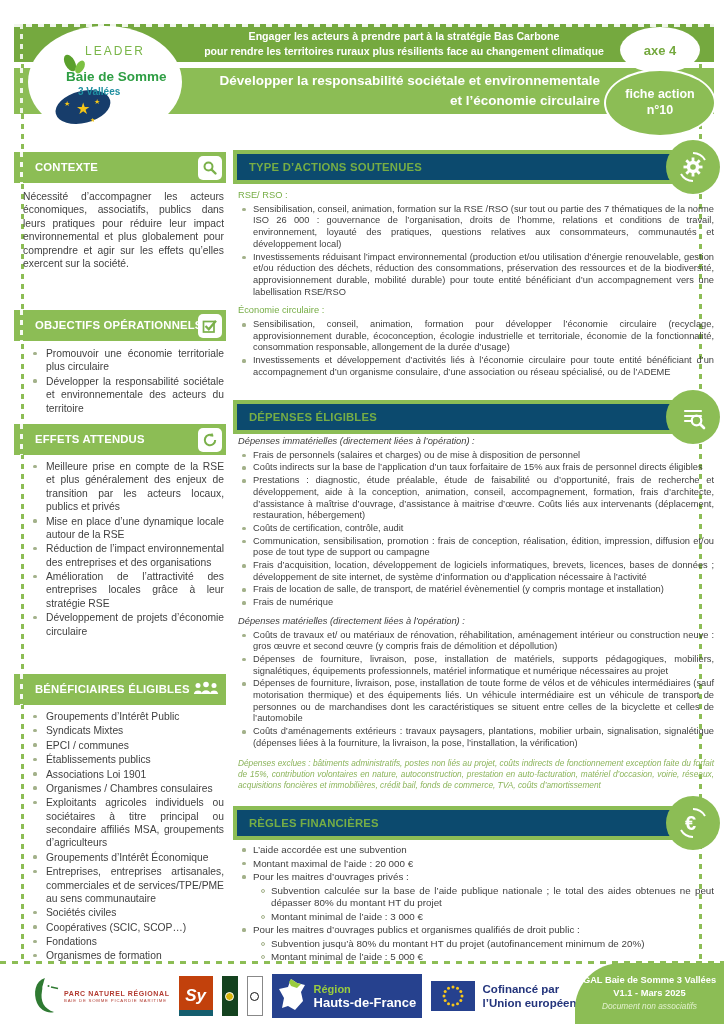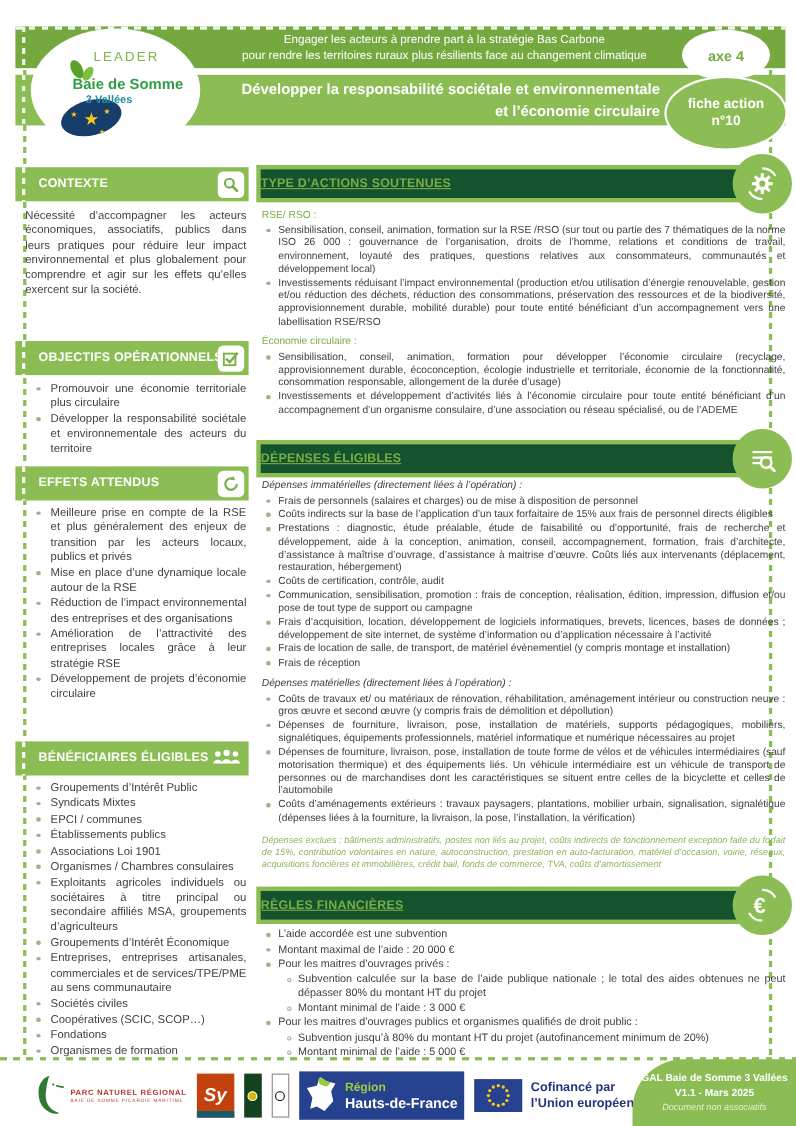--- a/index.html
+++ b/index.html
@@ -18,21 +18,21 @@
   }
   
   .vline-left{position:absolute;left:21px;top:24px;height:937px;width:2.5px;z-index:1;
     background:repeating-linear-gradient(to bottom,var(--green) 0 5px,transparent 5px 10px);}
   .vline-right{position:absolute;left:699px;top:24px;height:937px;width:2.5px;z-index:1;
     background:repeating-linear-gradient(to bottom,var(--green) 0 5px,transparent 5px 10px);}
   .hline-bottom{position:absolute;left:0;top:961px;width:724px;height:2.5px;z-index:1;
     background:repeating-linear-gradient(to right,var(--green) 0 6px,transparent 6px 12px);}
   
   .banner{position:absolute;left:14px;top:24px;width:700px;height:38px;background:var(--green-dark);
-    color:#fff;font-weight:normal;font-size:10.6px;line-height:15px;text-align:center;
+    color:#fff;font-weight:bold;font-size:10.6px;line-height:15px;text-align:center;
     padding:5px 95px 0 175px;z-index:2;}
   .banner::before{content:"";position:absolute;left:0;right:0;top:0;height:2.5px;
     background:repeating-linear-gradient(to right,rgba(255,255,255,.9) 0 6px,transparent 6px 12px);}
   .banner::after,.titleband::before{content:"";position:absolute;left:6px;top:0;bottom:0;width:2.5px;
     background:repeating-linear-gradient(to bottom,rgba(255,255,255,.85) 0 5px,transparent 5px 10px);}
   .titleband{position:absolute;left:14px;top:68px;width:700px;height:46px;background:var(--green);
     color:#fff;font-weight:bold;font-size:13.5px;line-height:20px;text-align:right;
     padding:3px 114px 0 180px;z-index:2;}
   .logo-circle{position:absolute;left:28px;top:26px;width:154px;height:112px;background:#fff;
     border-radius:50%;z-index:6;}
@@ -57,22 +57,22 @@
   .leftcol{position:absolute;left:14px;width:212px;font-size:10.3px;line-height:1.3;text-align:justify;z-index:2;}
   .leftcol p{margin:0;padding:0 2px 0 9px;}
   .leftcol .li{padding-left:32px;padding-right:2px;}
   .leftcol .dot{left:19px;}
   
   .li{position:relative;margin-bottom:1px;}
   .dot{position:absolute;top:4.5px;width:3.5px;height:3.5px;background:#a3b18a;border-radius:1.5px;}
   .circ{position:absolute;top:4px;width:4px;height:4px;border:1px solid #a3b18a;border-radius:50%;background:#fff;}
   
   .rbar{position:absolute;left:233px;width:481px;height:34px;background:var(--green);z-index:2;}
-  .rbar .inner{position:absolute;left:4px;top:4px;bottom:4px;right:36px;background:#14532d;color:var(--green-text);
-    font-weight:bold;font-size:11.3px;line-height:26px;letter-spacing:.2px;text-decoration:underline;}
+  .rbar .inner{position:absolute;left:4px;top:4px;bottom:4px;right:36px;background:#0c4a6e;color:var(--green-text);
+    font-weight:bold;font-size:11.3px;line-height:26px;padding-left:12px;letter-spacing:.2px;}
   .rbar .circle{position:absolute;right:-6px;top:-10px;width:54px;height:54px;background:var(--green);
     border-radius:50%;display:flex;align-items:center;justify-content:center;z-index:3;}
   .rcontent{position:absolute;left:233px;width:481px;font-size:9.3px;line-height:1.26;text-align:justify;z-index:2;}
   .rcontent .li{padding-left:20px;}
   .rcontent .dot{left:9px;top:4px;}
   .rcontent .li.sub{padding-left:38px;}
   .rcontent .circ{left:28px;}
   .glabel{margin:7px 0 2px;padding-left:5px;}
   .glabel.green{color:var(--green-text);}
   .glabel.it{font-style:italic;color:var(--txt);}
@@ -258,21 +258,21 @@
 </div>
 <div class="rcontent" style="top:436px">
     <div class="glabel it">Dépenses immatérielles (directement liées à l’opération) :</div>
     <div class="li"><span class="dot"></span><span>Frais de personnels (salaires et charges) ou de mise à disposition de personnel</span></div>
     <div class="li"><span class="dot"></span><span>Coûts indirects sur la base de l’application d’un taux forfaitaire de 15% aux frais de personnel directs éligibles</span></div>
     <div class="li"><span class="dot"></span><span>Prestations : diagnostic, étude préalable, étude de faisabilité ou d’opportunité, frais de recherche et développement, aide à la conception, animation, conseil, accompagnement, formation, frais d’architecte, d’assistance à maîtrise d’ouvrage, d’assistance à maitrise d’œuvre. Coûts liés aux intervenants (déplacement, restauration, hébergement)</span></div>
     <div class="li"><span class="dot"></span><span>Coûts de certification, contrôle, audit</span></div>
     <div class="li"><span class="dot"></span><span>Communication, sensibilisation, promotion : frais de conception, réalisation, édition, impression, diffusion et/ou pose de tout type de support ou campagne</span></div>
     <div class="li"><span class="dot"></span><span>Frais d’acquisition, location, développement de logiciels informatiques, brevets, licences, bases de données ; développement de site internet, de système d’information ou d’application nécessaire à l’activité</span></div>
     <div class="li"><span class="dot"></span><span>Frais de location de salle, de transport, de matériel évènementiel (y compris montage et installation)</span></div>
-    <div class="li"><span class="dot"></span><span>Frais de réception</span></div>
+    <div class="li"><span class="dot"></span><span>Frais de numérique</span></div>
     <div class="glabel it">Dépenses matérielles (directement liées à l’opération) :</div>
     <div class="li"><span class="dot"></span><span>Coûts de travaux et/ ou matériaux de rénovation, réhabilitation, aménagement intérieur ou construction neuve : gros œuvre et second œuvre (y compris frais de démolition et dépollution)</span></div>
     <div class="li"><span class="dot"></span><span>Dépenses de fourniture, livraison, pose, installation de matériels, supports pédagogiques, mobiliers, signalétiques, équipements professionnels, matériel informatique et numérique nécessaires au projet</span></div>
     <div class="li"><span class="dot"></span><span>Dépenses de fourniture, livraison, pose, installation de toute forme de vélos et de véhicules intermédiaires (sauf motorisation thermique) et des équipements liés. Un véhicule intermédiaire est un véhicule de transport de personnes ou de marchandises dont les caractéristiques se situent entre celles de la bicyclette et celles de l’automobile</span></div>
     <div class="li"><span class="dot"></span><span>Coûts d’aménagements extérieurs : travaux paysagers, plantations, mobilier urbain, signalisation, signalétique (dépenses liées à la fourniture, la livraison, la pose, l’installation, la vérification)</span></div>
   </div>
 <div class="exclusions">Dépenses exclues : bâtiments administratifs, postes non liés au projet, coûts indirects de fonctionnement exception faite du forfait de 15%, contribution volontaires en nature, autoconstruction, prestation en auto-facturation, matériel d’occasion, voirie, réseaux, acquisitions foncières et immobilières, crédit bail, fonds de commerce, TVA, coûts d’amortissement</div>
 
 <div class="rbar" style="top:806px">
   <div class="inner">RÈGLES FINANCIÈRES</div>

